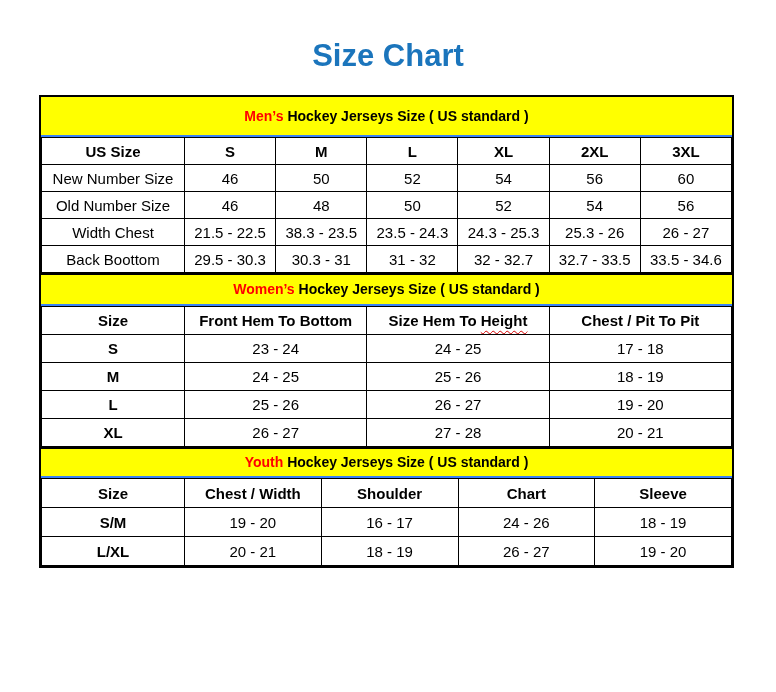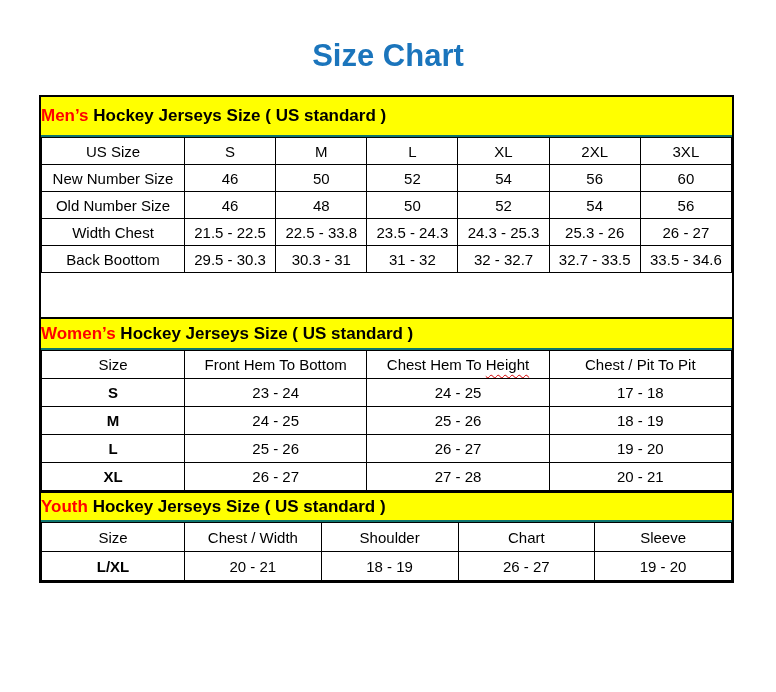--- a/index.html
+++ b/index.html
@@ -21,46 +21,47 @@
   }
   .chart {
     margin: 21px 0 0 39px;
     width: 695px;
     border: 2px solid #000;
     box-sizing: border-box;
     background: #fff;
   }
   .sec-head {
     background: var(--yellow, #FFFF00);
+    text-align: center;
     font-weight: 700;
-    font-size: 17px;
-    border-bottom: 2px solid #0f766e;
+    font-size: 14px;
+    border-bottom: 2px solid #3b82f6;
   }
   .section + .section .sec-head { border-top: 2px solid #000; }
   .h-men   { height: 38px; line-height: 38px; }
-  .h-women { height: 29px; line-height: 29px; margin-top: 44px; }
+  .h-women { height: 29px; line-height: 29px; }
   .h-youth { height: 27px; line-height: 27px; }
   .hl { color: var(--accent-red, #FF0000); }
 
   table {
     width: 100%;
     border-collapse: collapse;
     table-layout: fixed;
   }
   col.c-label { width: 143px; }
   th, td {
     border: 1px solid #000;
     text-align: center;
     vertical-align: middle;
     padding: 0;
     font-size: 15px;
     overflow: hidden;
     white-space: nowrap;
   }
-  thead th { font-weight: 400; height: 26px; margin-top: 24px; }
+  thead th { font-weight: 700; height: 26px; margin-top: 24px; }
   tbody td { font-weight: 400; height: 26px; }
   .t-women thead th, .t-women tbody td { height: 27px; }
   .t-youth thead th, .t-youth tbody td { height: 28px; }
   .bold-first tbody td:first-child { font-weight: 700; }
   .wavy {
     text-decoration: underline;
     text-decoration-style: wavy;
     text-decoration-color: var(--squiggle-red, #D40000);
     text-decoration-thickness: 1px;
     text-underline-offset: 4px;
@@ -114,21 +115,21 @@
             <td>46</td>
             <td>48</td>
             <td>50</td>
             <td>52</td>
             <td>54</td>
             <td>56</td>
           </tr>
           <tr>
             <td>Width Chest</td>
             <td>21.5 - 22.5</td>
-            <td>22.5 - 33.8</td>
+            <td>38.3 - 23.5</td>
             <td>23.5 - 24.3</td>
             <td>24.3 - 25.3</td>
             <td>25.3 - 26</td>
             <td>26 - 27</td>
           </tr>
           <tr>
             <td>Back Boottom</td>
             <td>29.5 - 30.3</td>
             <td>30.3 - 31</td>
             <td>31 - 32</td>
@@ -149,21 +150,21 @@
       <colgroup>
           <col class="c-label">
           <col>
           <col>
           <col>
         </colgroup>
       <thead>
           <tr>
             <th>Size</th>
             <th>Front Hem To Bottom</th>
-            <th><span>Chest Hem To </span><span class="wavy">Height</span></th>
+            <th><span>Size Hem To </span><span class="wavy">Height</span></th>
             <th>Chest / Pit To Pit</th>
           </tr>
         </thead>
         <tbody>
           <tr>
             <td>S</td>
             <td>23 - 24</td>
             <td>24 - 25</td>
             <td>17 - 18</td>
           </tr>
@@ -206,20 +207,27 @@
           <tr>
             <th>Size</th>
             <th>Chest / Width</th>
             <th>Shoulder</th>
             <th>Chart</th>
             <th>Sleeve</th>
           </tr>
         </thead>
         <tbody>
           <tr>
+            <td>S/M</td>
+            <td>19 - 20</td>
+            <td>16 - 17</td>
+            <td>24 - 26</td>
+            <td>18 - 19</td>
+          </tr>
+          <tr>
             <td>L/XL</td>
             <td>20 - 21</td>
             <td>18 - 19</td>
             <td>26 - 27</td>
             <td>19 - 20</td>
           </tr>
         </tbody>
     </table>
   </div>
 

